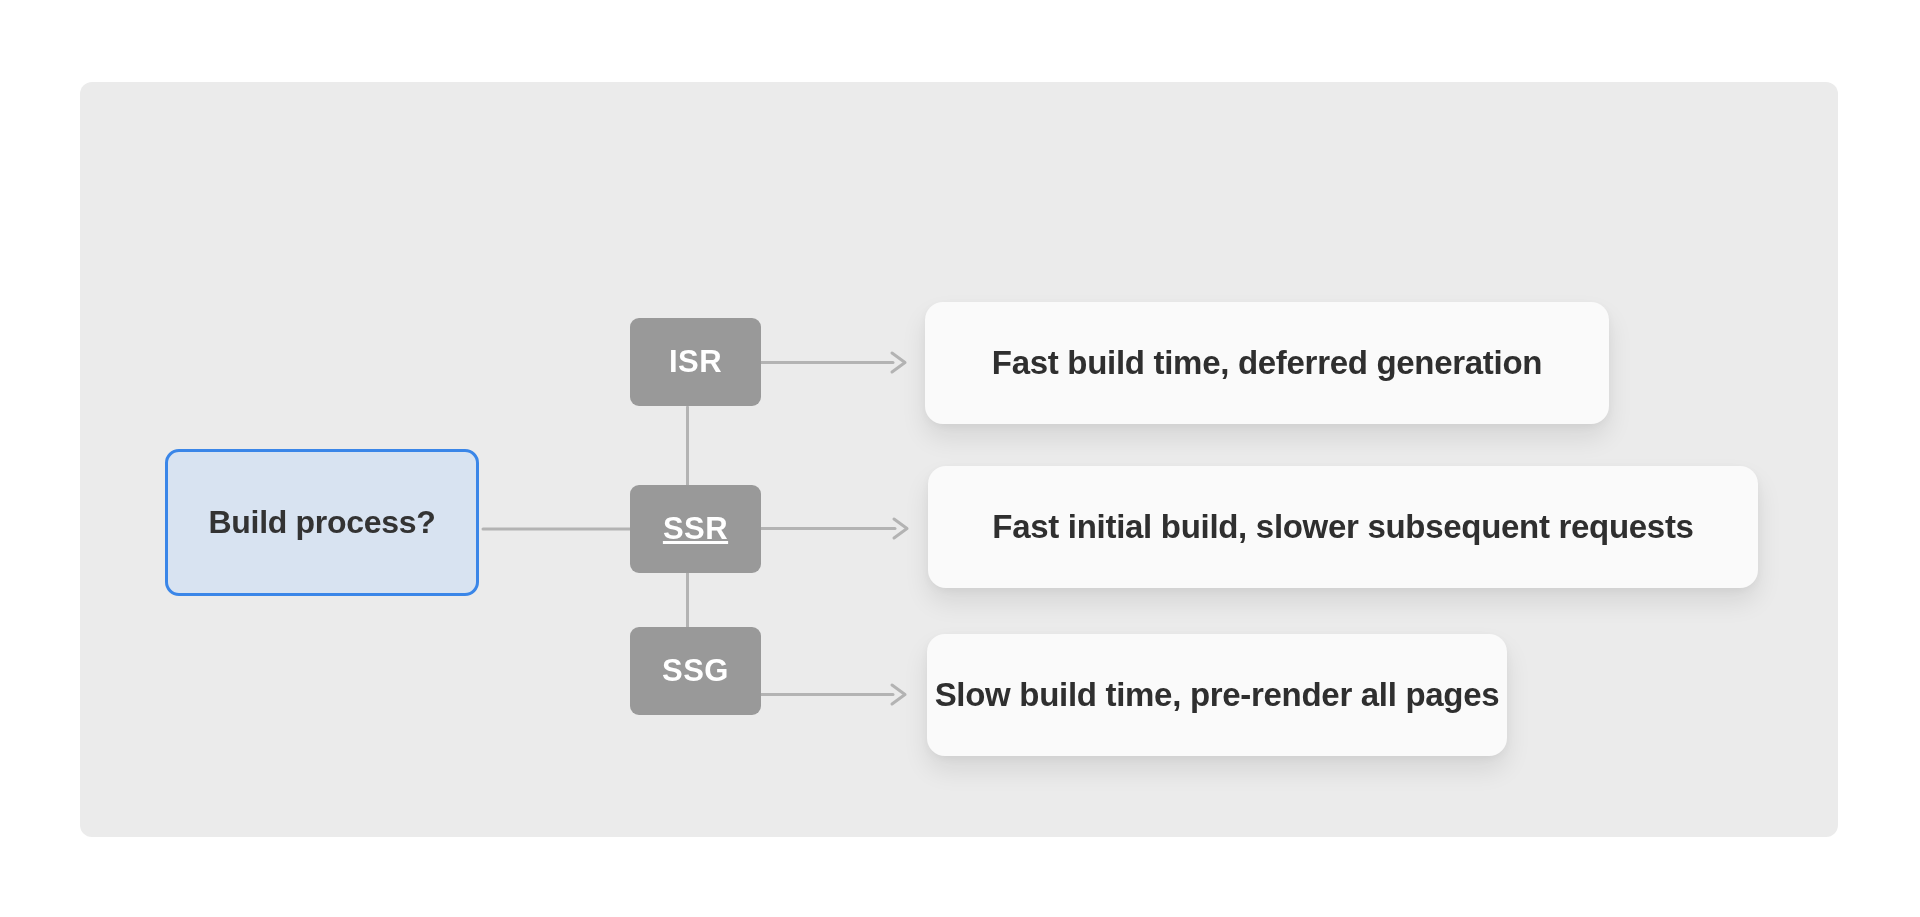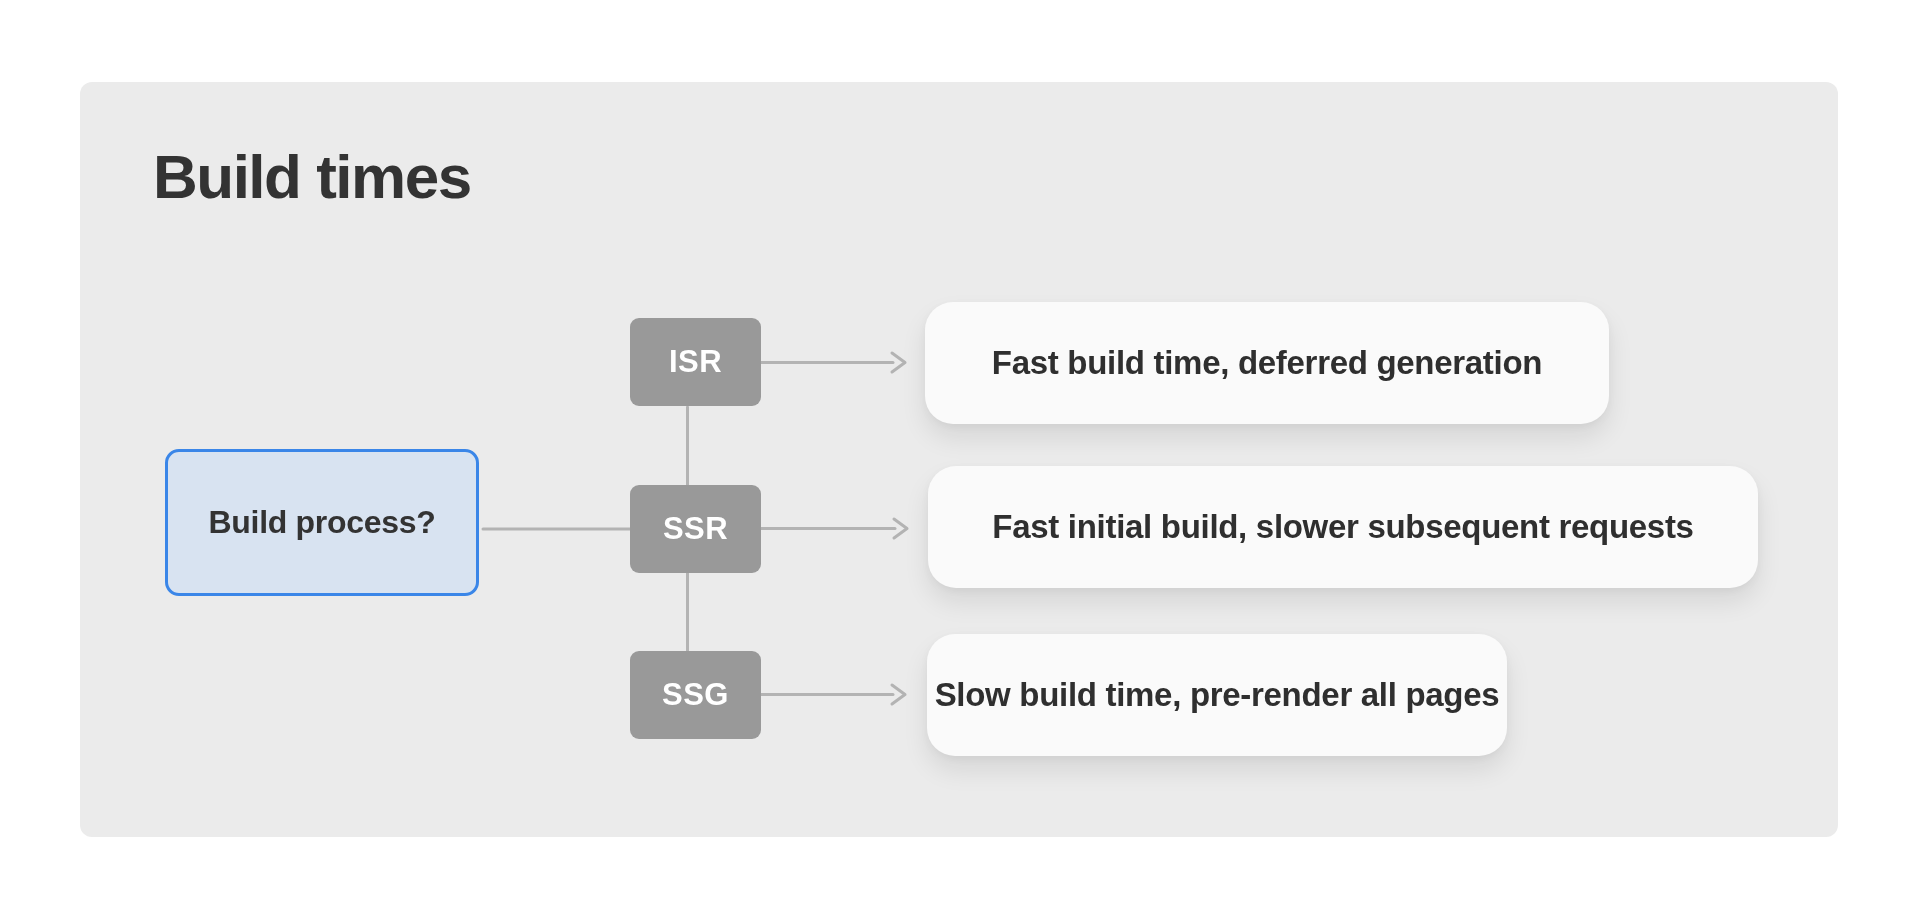--- a/index.html
+++ b/index.html
@@ -63,43 +63,42 @@
   .node{
     position:absolute;
     left:630px;width:131px;height:88px;
     background:var(--node-gray);
     border-radius:9px;
     display:flex;align-items:center;justify-content:center;
     font-size:31px;font-weight:700;color:var(--node-text);
     letter-spacing:0.5px;
   }
   .node-isr{top:318px;}
-  .node-ssr{top:485px;}
-  .node-ssg{top:651px;}
+  .node-ssr{top:485px;text-decoration:underline;}
+  .node-ssg{top:627px;}
   .result{
     position:absolute;
     background:var(--result-bg);
-    border-radius:28px;
+    border-radius:18px;
     box-shadow:0 14px 26px rgba(0,0,0,0.09), 0 3px 8px rgba(0,0,0,0.04);
     display:flex;align-items:center;justify-content:center;
     font-size:33px;font-weight:700;color:#2f2f2f;
     letter-spacing:-0.3px;
     white-space:nowrap;
   }
   .result-1{left:925px;top:302px;width:684px;height:122px;}
   .result-2{left:928px;top:466px;width:830px;height:122px;}
   .result-3{left:927px;top:634px;width:580px;height:122px;}
 </style>
 </head>
 <body>
 
 <div class="canvas">
   <div class="panel"></div>
 
-  <div class="title">Build times</div>
 
   <svg class="connector-svg" viewBox="0 0 1920 917" xmlns="http://www.w3.org/2000/svg">
 
     <line x1="483" y1="529" x2="631" y2="529"></line>
 
     <line x1="687.5" y1="407" x2="687.5" y2="652"></line>
 
     <line x1="761" y1="362.5" x2="893" y2="362.5"></line>
     <polyline points="892,353 905,362.5 892,372"></polyline>
 

